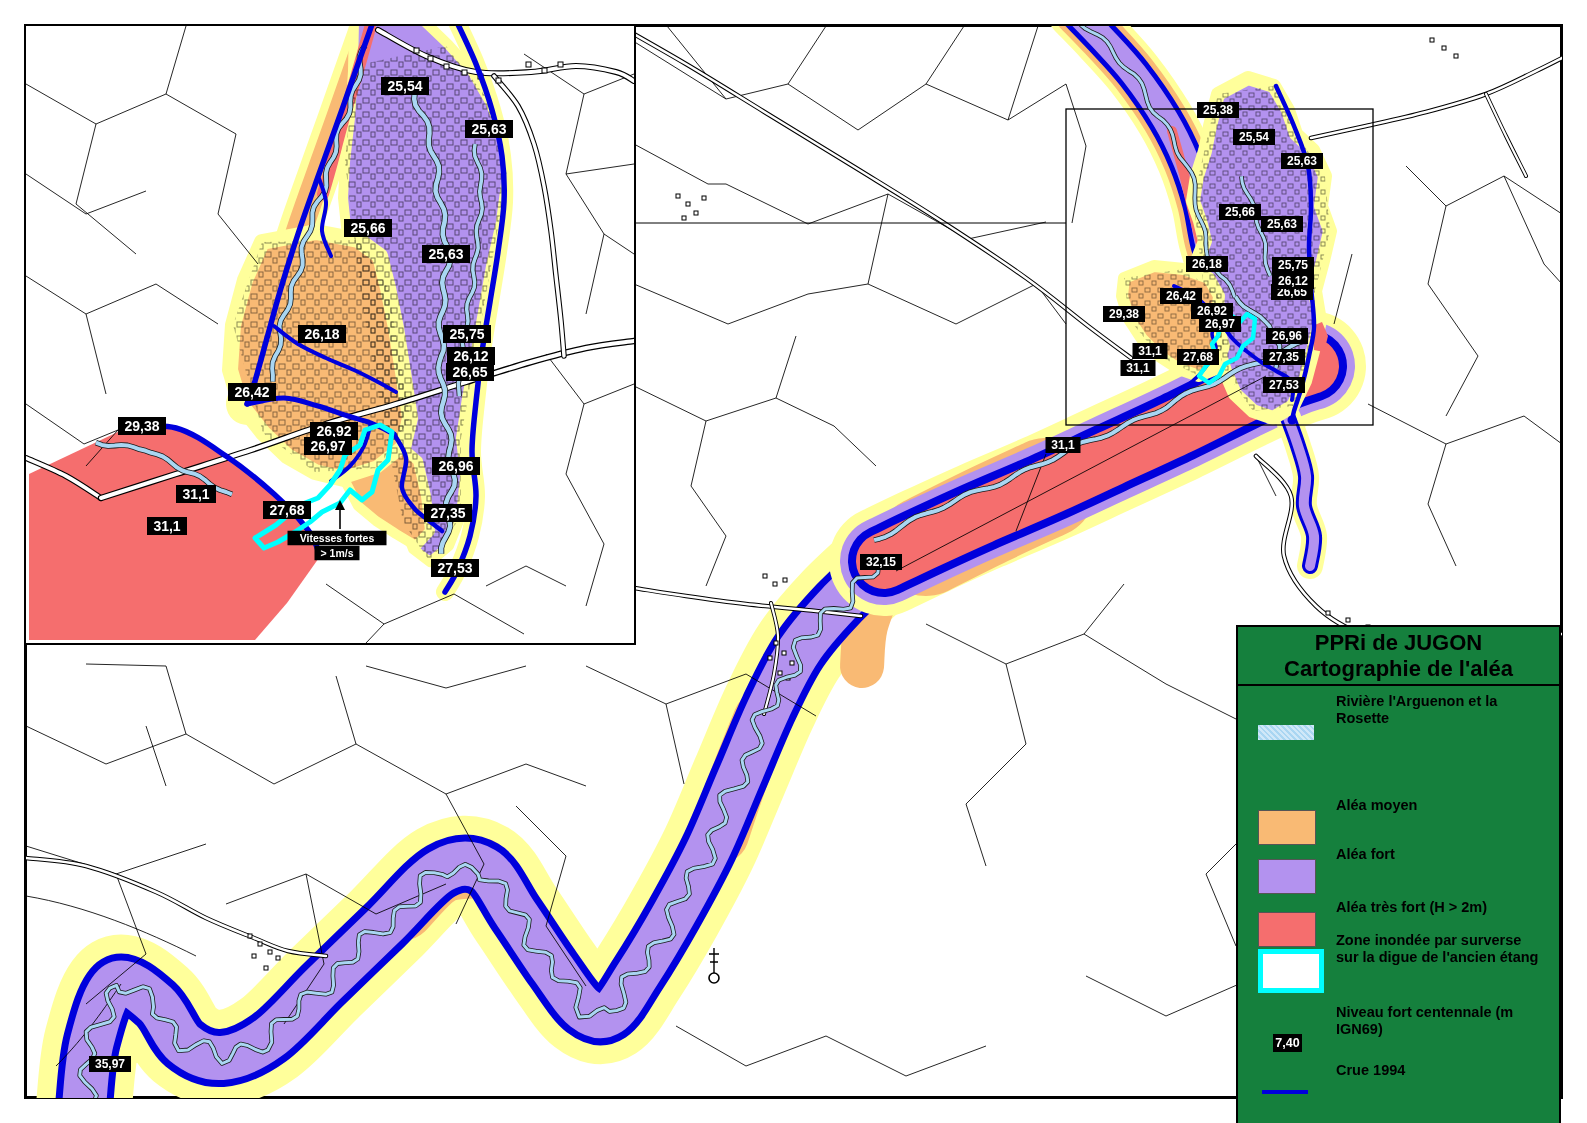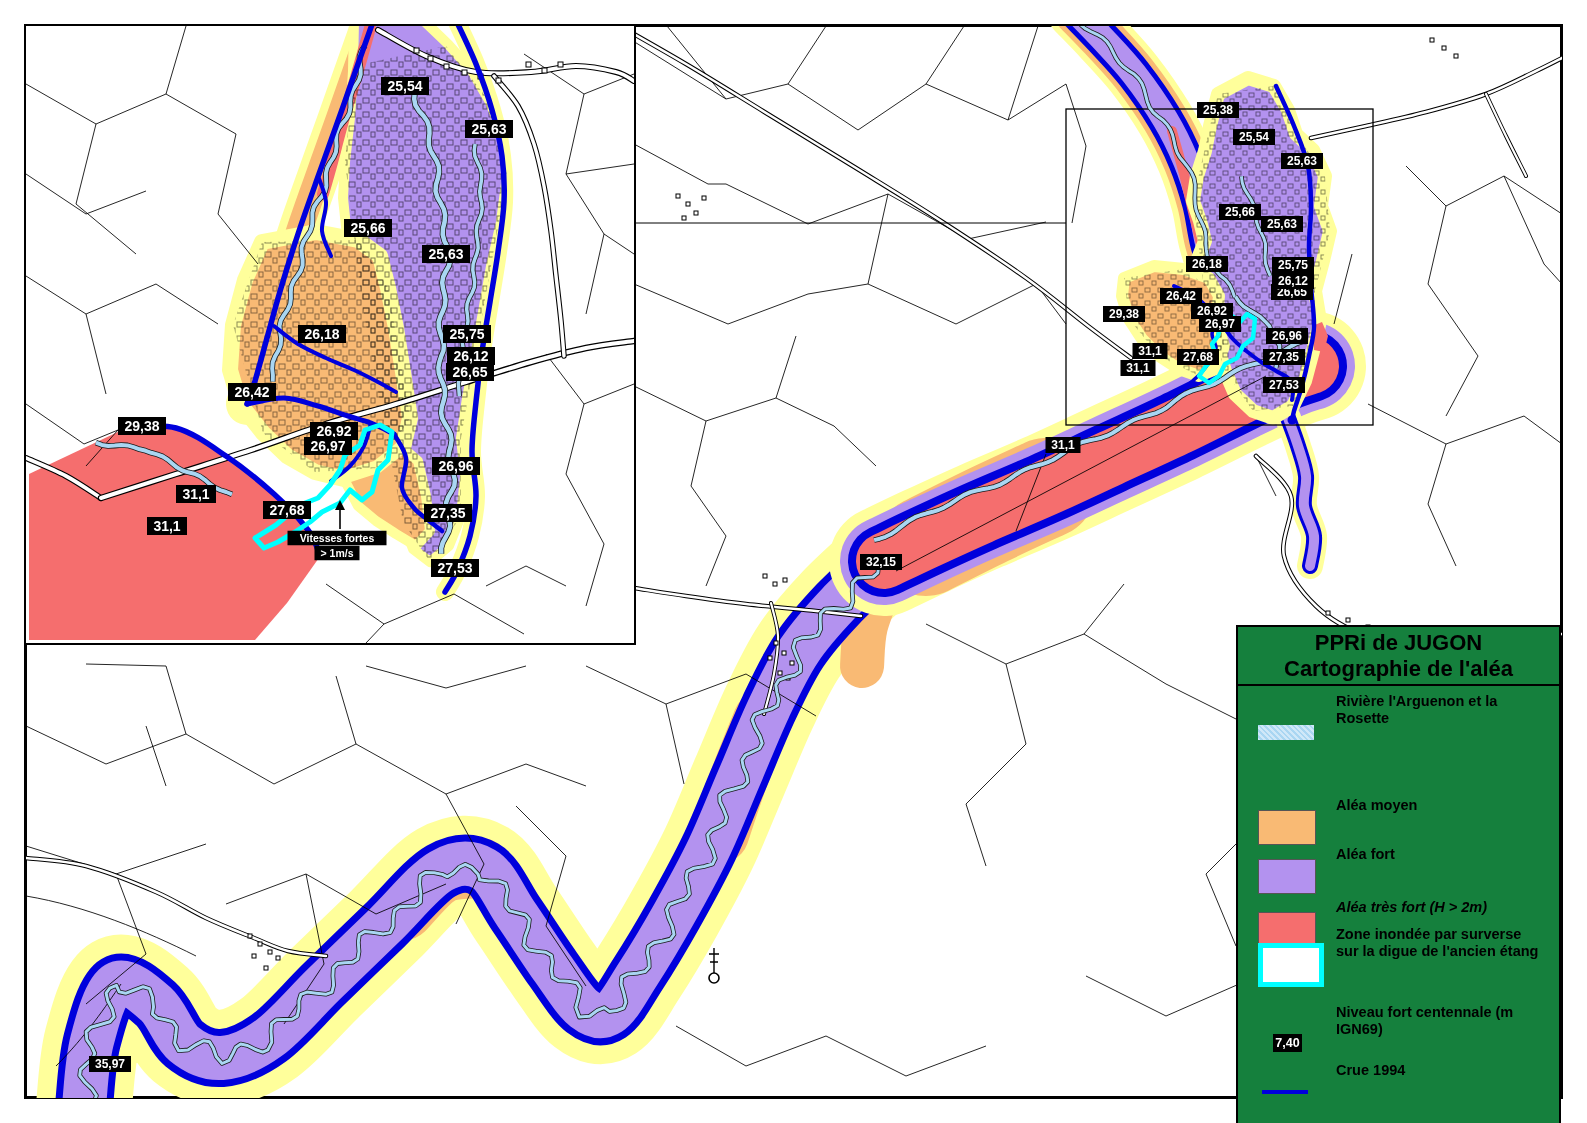--- a/index.html
+++ b/index.html
@@ -491,27 +491,27 @@
         <div class="sw sw-box sw-fort"></div>
       </div>
     <div class="llabel">Aléa fort</div>
   </div>
   <div class="lrow" style="top:156px;height:44px;">
     <div class="lswatch-col">
         <div class="sw sw-box sw-moyen"></div>
       </div>
     <div class="llabel">Aléa moyen</div>
   </div>
-  <div class="lrow" style="top:258px;height:44px;font-style:italic;">
+  <div class="lrow" style="top:258px;height:44px;">
     <div class="lswatch-col">
         <div class="sw sw-box sw-tres"></div>
       </div>
     <div class="llabel">Aléa très fort (H &gt; 2m)</div>
   </div>
-  <div class="lrow" style="top:288px;height:56px;">
+  <div class="lrow" style="top:294px;height:56px;">
     <div class="lswatch-col">
         <div class="sw sw-surverse"></div>
       </div>
     <div class="llabel">
       <div>Zone inondée par surverse</div>
       <div style="">sur la digue de l'ancien étang</div>
     </div>
   </div>
   <div class="lrow" style="top:380px;height:28px;">
     <div class="lswatch-col">

